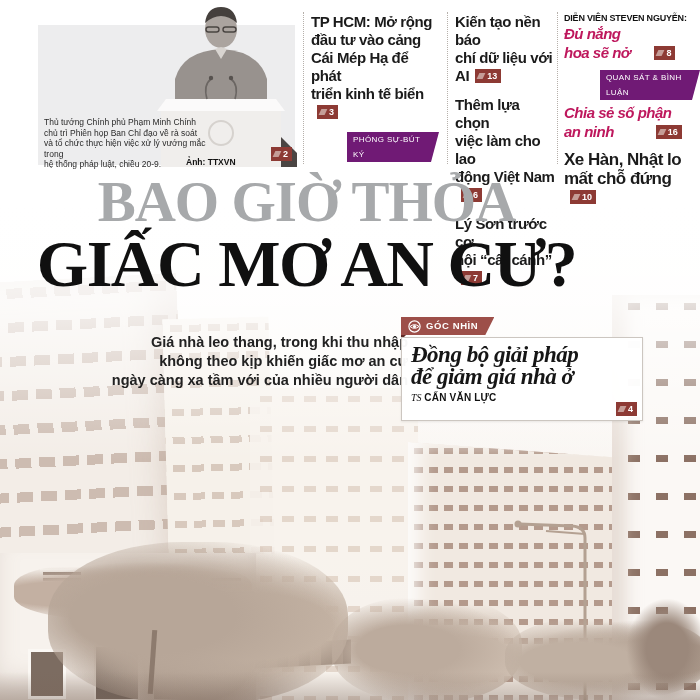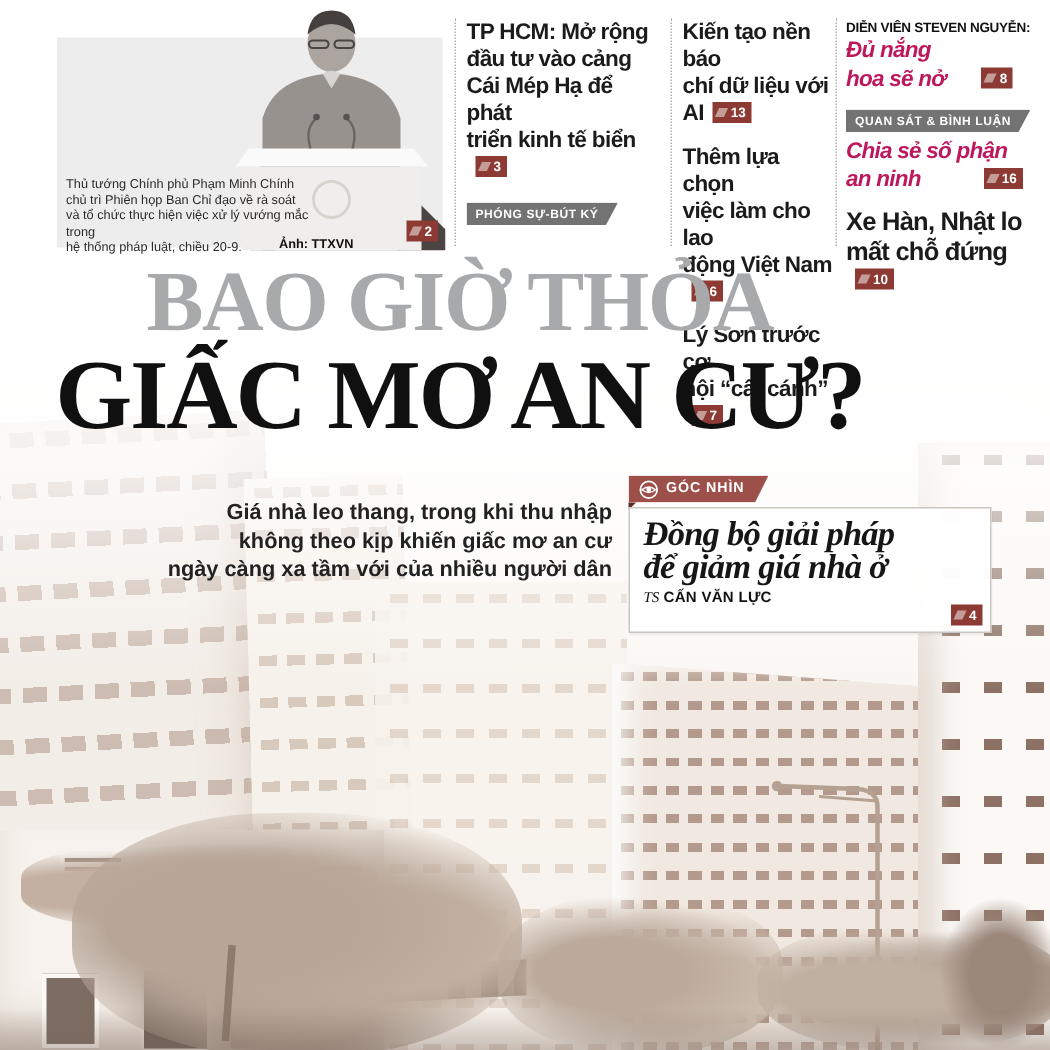--- a/index.html
+++ b/index.html
@@ -83,41 +83,41 @@
   .col{position:absolute;top:13px;}
   .col2{left:311px;width:128px;}
   .col3{left:455px;width:101px;}
   .col4{left:564px;width:136px;}
   .story{margin:0 0 11px 0;}
   .headS{font-weight:bold;font-size:15px;line-height:16px;letter-spacing:-.4px;color:#1b1b1b;}
   .headS2{font-weight:bold;font-size:16px;line-height:17px;letter-spacing:-.4px;color:#1b1b1b;}
   .headIt{font-weight:bold;font-style:italic;font-size:15px;line-height:19px;letter-spacing:-.5px;color:#be185d;}
   .headB{font-weight:bold;font-size:17px;line-height:19px;letter-spacing:-.5px;color:#1b1b1b;}
   .kicker{font-weight:bold;font-size:9.3px;letter-spacing:-.2px;color:#111;margin:0 0 1px 0;}
-  .secbadge{display:inline-block;background:#737373;color:#fff;font-weight:bold;font-size:8px;
+  .secbadge{display:inline-block;background:#701a75;color:#fff;font-weight:normal;font-size:8px;
     line-height:15px;padding:0 13px 0 6px;letter-spacing:.4px;
-    clip-path:polygon(0 0,100% 0,calc(100% - 8px) 100%,0 100%);}
+    clip-path:polygon(0 0,100% 0,calc(100% - 8px) 100%,0 100%);margin-left:36px;}
   .pnum{display:inline-block;position:relative;background:#8d3a34;color:#fff;
     font-weight:bold;font-size:9px;line-height:12px;padding:1px 4px 1px 12px;margin-left:6px;
     vertical-align:2px;}
   .pnum i{position:absolute;left:3px;top:4px;width:6px;height:6px;background:#c59d97;
     transform:skewX(-25deg);font-style:normal;}
 
   
   .mainHead{position:absolute;left:0;top:172px;width:613px;text-align:center;z-index:6;
     font-family:Liberation Serif, serif;font-weight:bold;}
   .hl1{font-size:57px;line-height:60px;letter-spacing:-1px;color:#a7a9ab;}
   .hl2{font-size:66px;line-height:64px;letter-spacing:-1.5px;color:#101010;}
 
   
   .standfirst{position:absolute;left:30px;top:333px;width:378px;z-index:6;text-align:right;
     font-weight:bold;font-size:14.5px;line-height:19px;color:#222;}
 
   
-  .opinion{position:absolute;left:419px;top:317px;width:242px;z-index:6;}
+  .opinion{position:absolute;left:401px;top:317px;width:242px;z-index:6;}
   .opBadge{display:inline-flex;align-items:center;gap:5px;background:#9d4f49;color:#fff;
     font-weight:bold;font-size:9.5px;line-height:18px;letter-spacing:.6px;padding:0 16px 0 7px;
     clip-path:polygon(0 0,100% 0,calc(100% - 9px) 100%,0 100%);position:relative;z-index:2;}
   .opFold{width:0;height:0;border-top:5px solid #5f2a25;border-right:5px solid transparent;
     position:absolute;left:0;top:18px;}
   .opBox{position:relative;margin-top:0;background:rgba(255,255,255,.96);border:1px solid #ccc6c0;
     padding:6px 9px 17px 9px;box-shadow:0 1px 2px rgba(0,0,0,.08);}
   .opTitle{font-family:"Liberation Serif",serif;font-weight:bold;font-style:italic;
     font-size:23px;line-height:22px;letter-spacing:-.5px;color:#161616;}
   .opByline{margin-top:4px;font-size:10px;color:#111;}

